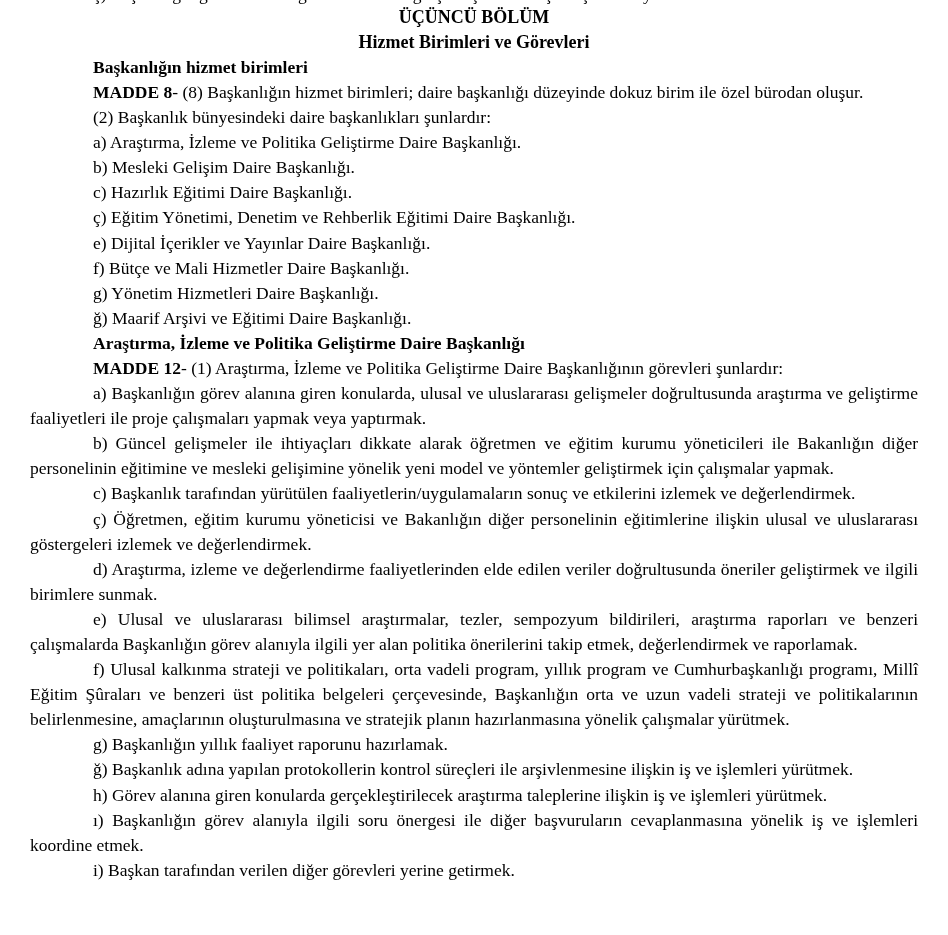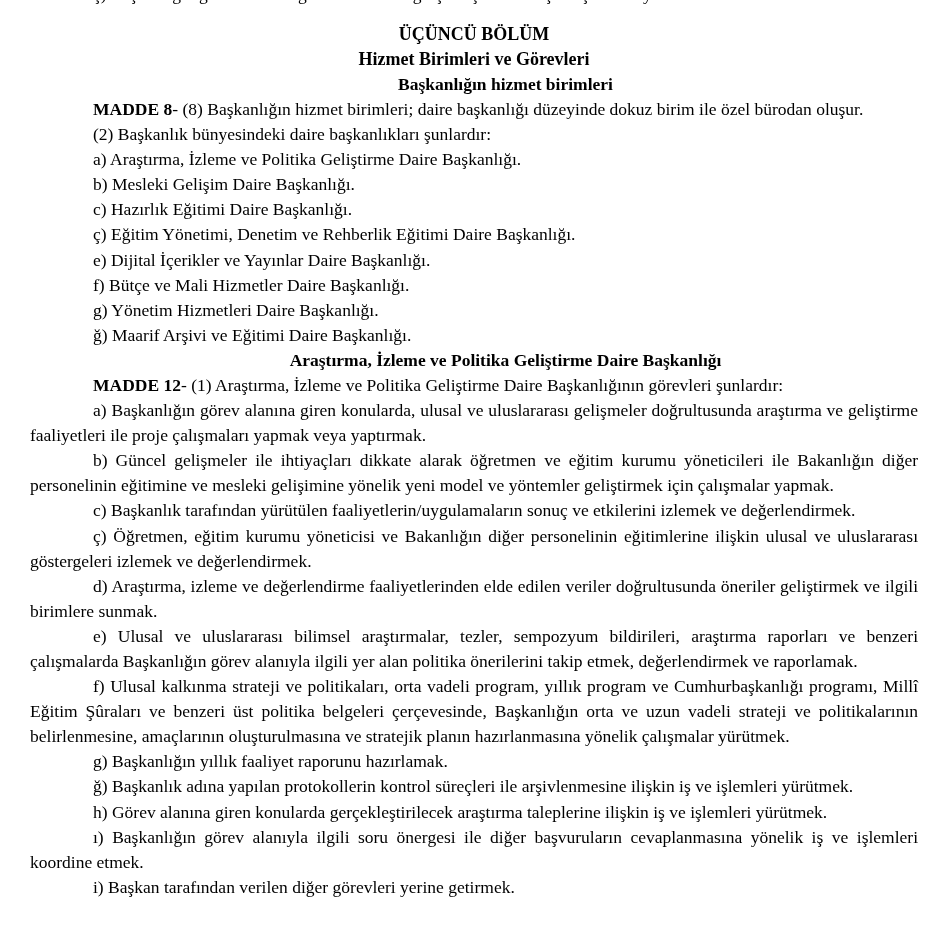--- a/index.html
+++ b/index.html
@@ -41,21 +41,21 @@
     color: #000;
   }
   .heading-center {
     text-align: center;
     font-weight: bold;
     font-size: 18px;
     line-height: 25px;
     margin: 0;
   }
   .heading-left {
-    text-align: center;
+    text-align: left;
     font-weight: bold;
     font-size: 17.5px;
     line-height: 25px;
     margin: 0;
     text-indent: 63px;
   }
   p.body {
     margin: 0;
     font-size: 17.5px;
     line-height: 25.1px;
@@ -66,21 +66,21 @@
   }
   .bold { font-weight: bold; }
 </style>
 </head>
 <body>
 
 <div id="page">
 
   <div class="clipped-line">ç) Başkanlığın görev alanına giren konularda gerçekleştirilecek iş ve işlemleri yürütmek.</div>
 
-  <div class="column" style="top: 22px;">
+  <div class="column" style="top: 5px;">
 
     <h1 class="heading-center">ÜÇÜNCÜ BÖLÜM</h1>
 
     <h2 class="heading-center">Hizmet Birimleri ve Görevleri</h2>
 
     <h3 class="heading-left">Başkanlığın hizmet birimleri</h3>
 
     <p class="body"><span class="bold">MADDE 8</span><span>- (8) Başkanlığın hizmet birimleri; daire başkanlığı düzeyinde dokuz birim ile özel bürodan oluşur.</span></p>
 
     <p class="body">(2) Başkanlık bünyesindeki daire başkanlıkları şunlardır:</p>

